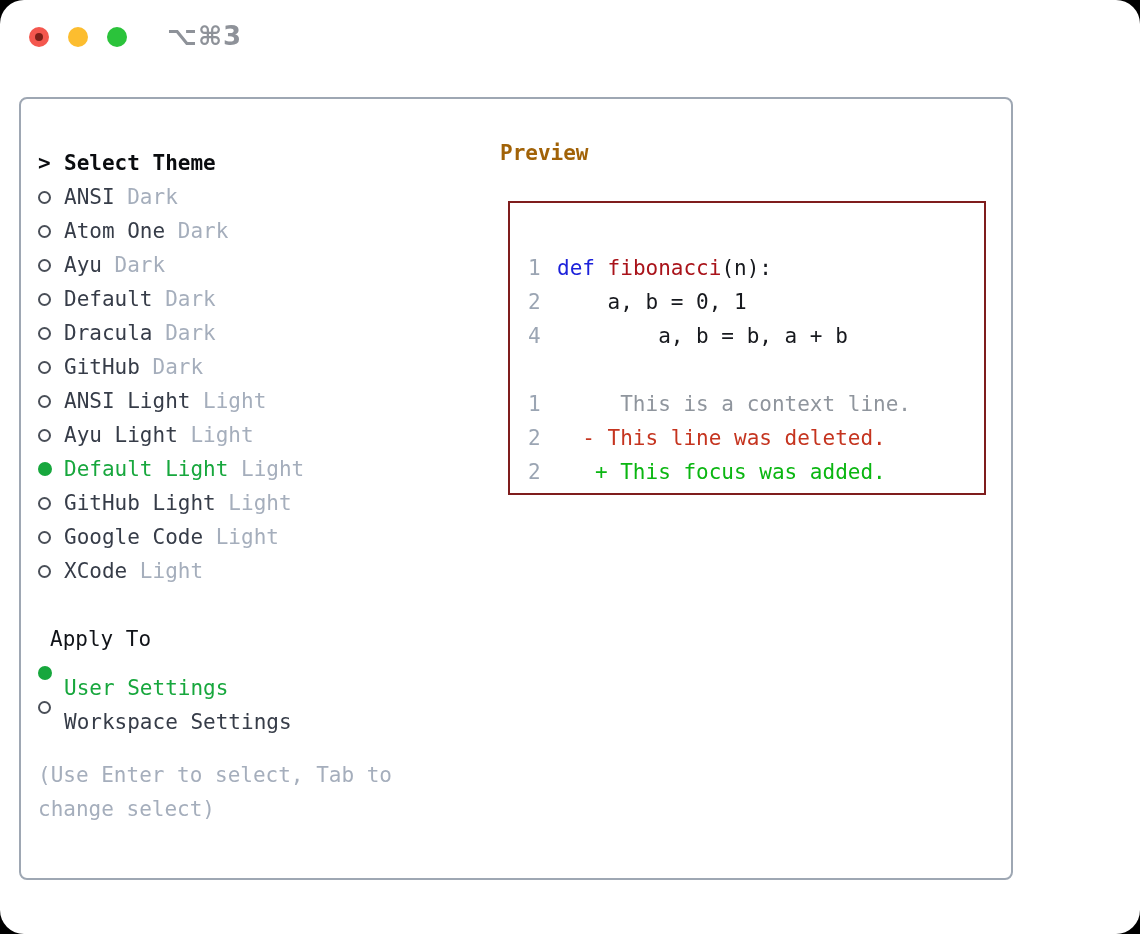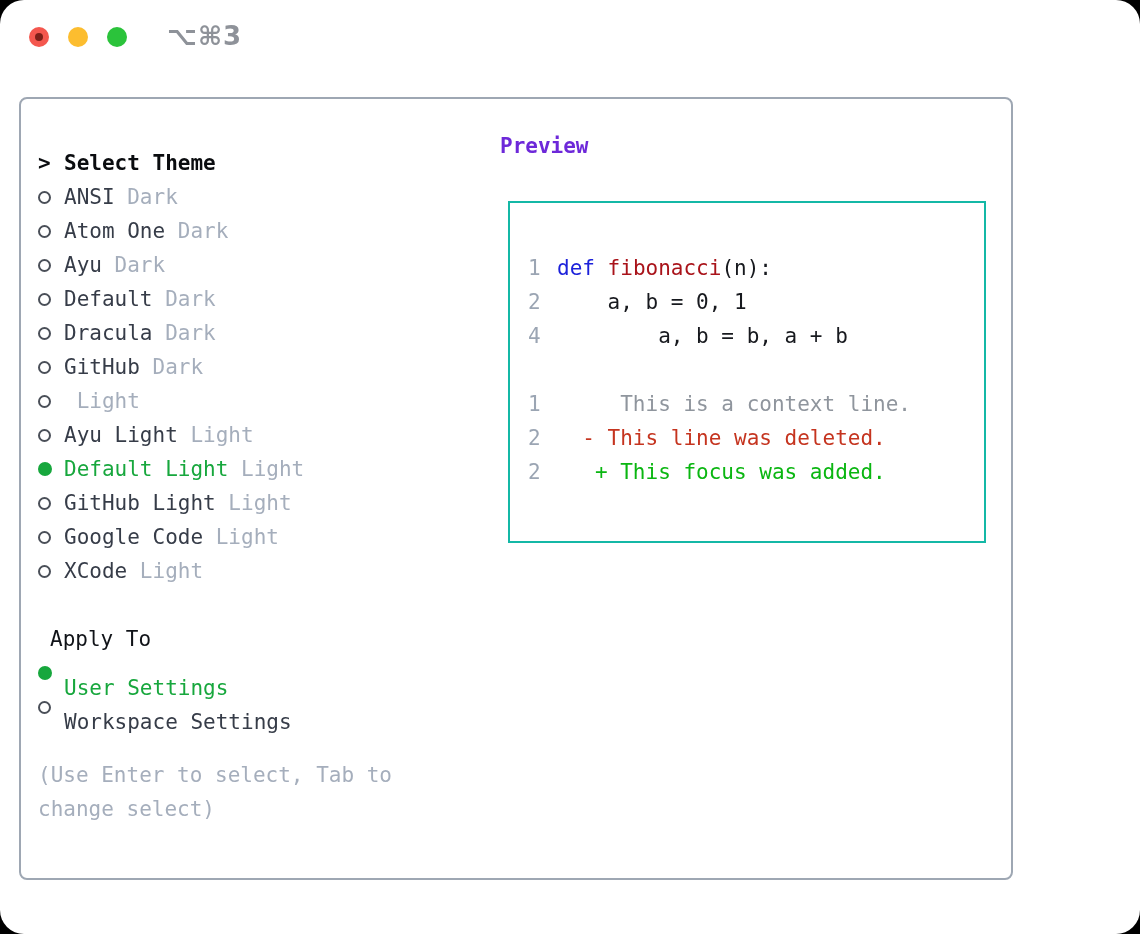--- a/index.html
+++ b/index.html
@@ -35,24 +35,24 @@
   .hdr-label{font-weight:bold;color:#0a0c0f;}
   .t-name{color:#363c48;}
   .t-name.sel{color:#17a73d;}
   .t-variant{color:#a5aebc;}
   .apply-hdr{margin-left:12px;color:#101318;}
   .opt-label{color:#363c48;margin-top:29px;}
   .opt-label.sel{color:#17a73d;}
   .hint-line{color:#a5aebc;}
   .spacer{height:34px;}
   
-  .preview-title{position:absolute;left:479px;top:30px;height:34px;line-height:34px;font-size:21px;font-weight:bold;color:#6d28d9;}
+  .preview-title{position:absolute;left:479px;top:37px;height:34px;line-height:34px;font-size:21px;font-weight:bold;color:#a16207;}
   .preview-box{
-    position:absolute;left:487px;top:102px;width:478px;height:342px;
-    border:2px solid #14b8a6;box-sizing:border-box;padding:48px 0 0 18px;overflow:hidden;
+    position:absolute;left:487px;top:102px;width:478px;height:294px;
+    border:2px solid #7f1d1d;box-sizing:border-box;padding:48px 0 0 18px;overflow:hidden;
   }
   .pline{height:34px;line-height:34px;white-space:pre;font-size:21px;}
   .ln{display:inline-block;width:29px;color:#9ba5b3;}
   .seg-plain{color:#17191e;}
   .seg-keyword{color:#1c21da;}
   .seg-function{color:#a9131a;}
   .seg-context{color:#8f959d;}
   .seg-deleted{color:#c5341f;}
   .seg-added{color:#0ab611;}
 </style>
@@ -77,21 +77,21 @@
         <span class="hdr-marker">&gt;</span>
         <span class="hdr-label">Select Theme</span>
       </div>
       <div id="theme-list">
           <div class="row"><span class="marker"><span class="circle"></span></span><span class="t-name">ANSI</span><span class="t-variant"> Dark</span></div>
           <div class="row"><span class="marker"><span class="circle"></span></span><span class="t-name">Atom One</span><span class="t-variant"> Dark</span></div>
           <div class="row"><span class="marker"><span class="circle"></span></span><span class="t-name">Ayu</span><span class="t-variant"> Dark</span></div>
           <div class="row"><span class="marker"><span class="circle"></span></span><span class="t-name">Default</span><span class="t-variant"> Dark</span></div>
           <div class="row"><span class="marker"><span class="circle"></span></span><span class="t-name">Dracula</span><span class="t-variant"> Dark</span></div>
           <div class="row"><span class="marker"><span class="circle"></span></span><span class="t-name">GitHub</span><span class="t-variant"> Dark</span></div>
-          <div class="row"><span class="marker"><span class="circle"></span></span><span class="t-variant"> Light</span></div>
+          <div class="row"><span class="marker"><span class="circle"></span></span><span class="t-name">ANSI Light</span><span class="t-variant"> Light</span></div>
           <div class="row"><span class="marker"><span class="circle"></span></span><span class="t-name">Ayu Light</span><span class="t-variant"> Light</span></div>
           <div class="row"><span class="marker"><span class="circle sel"></span></span><span class="t-name sel">Default Light</span><span class="t-variant"> Light</span></div>
           <div class="row"><span class="marker"><span class="circle"></span></span><span class="t-name">GitHub Light</span><span class="t-variant"> Light</span></div>
           <div class="row"><span class="marker"><span class="circle"></span></span><span class="t-name">Google Code</span><span class="t-variant"> Light</span></div>
           <div class="row"><span class="marker"><span class="circle"></span></span><span class="t-name">XCode</span><span class="t-variant"> Light</span></div>
         </div>
       <div class="spacer"></div>
       <div class="row apply-hdr">Apply To</div>
       <div id="apply-list">
           <div class="row"><span class="marker"><span class="circle sel"></span></span><span class="opt-label sel">User Settings</span></div>

